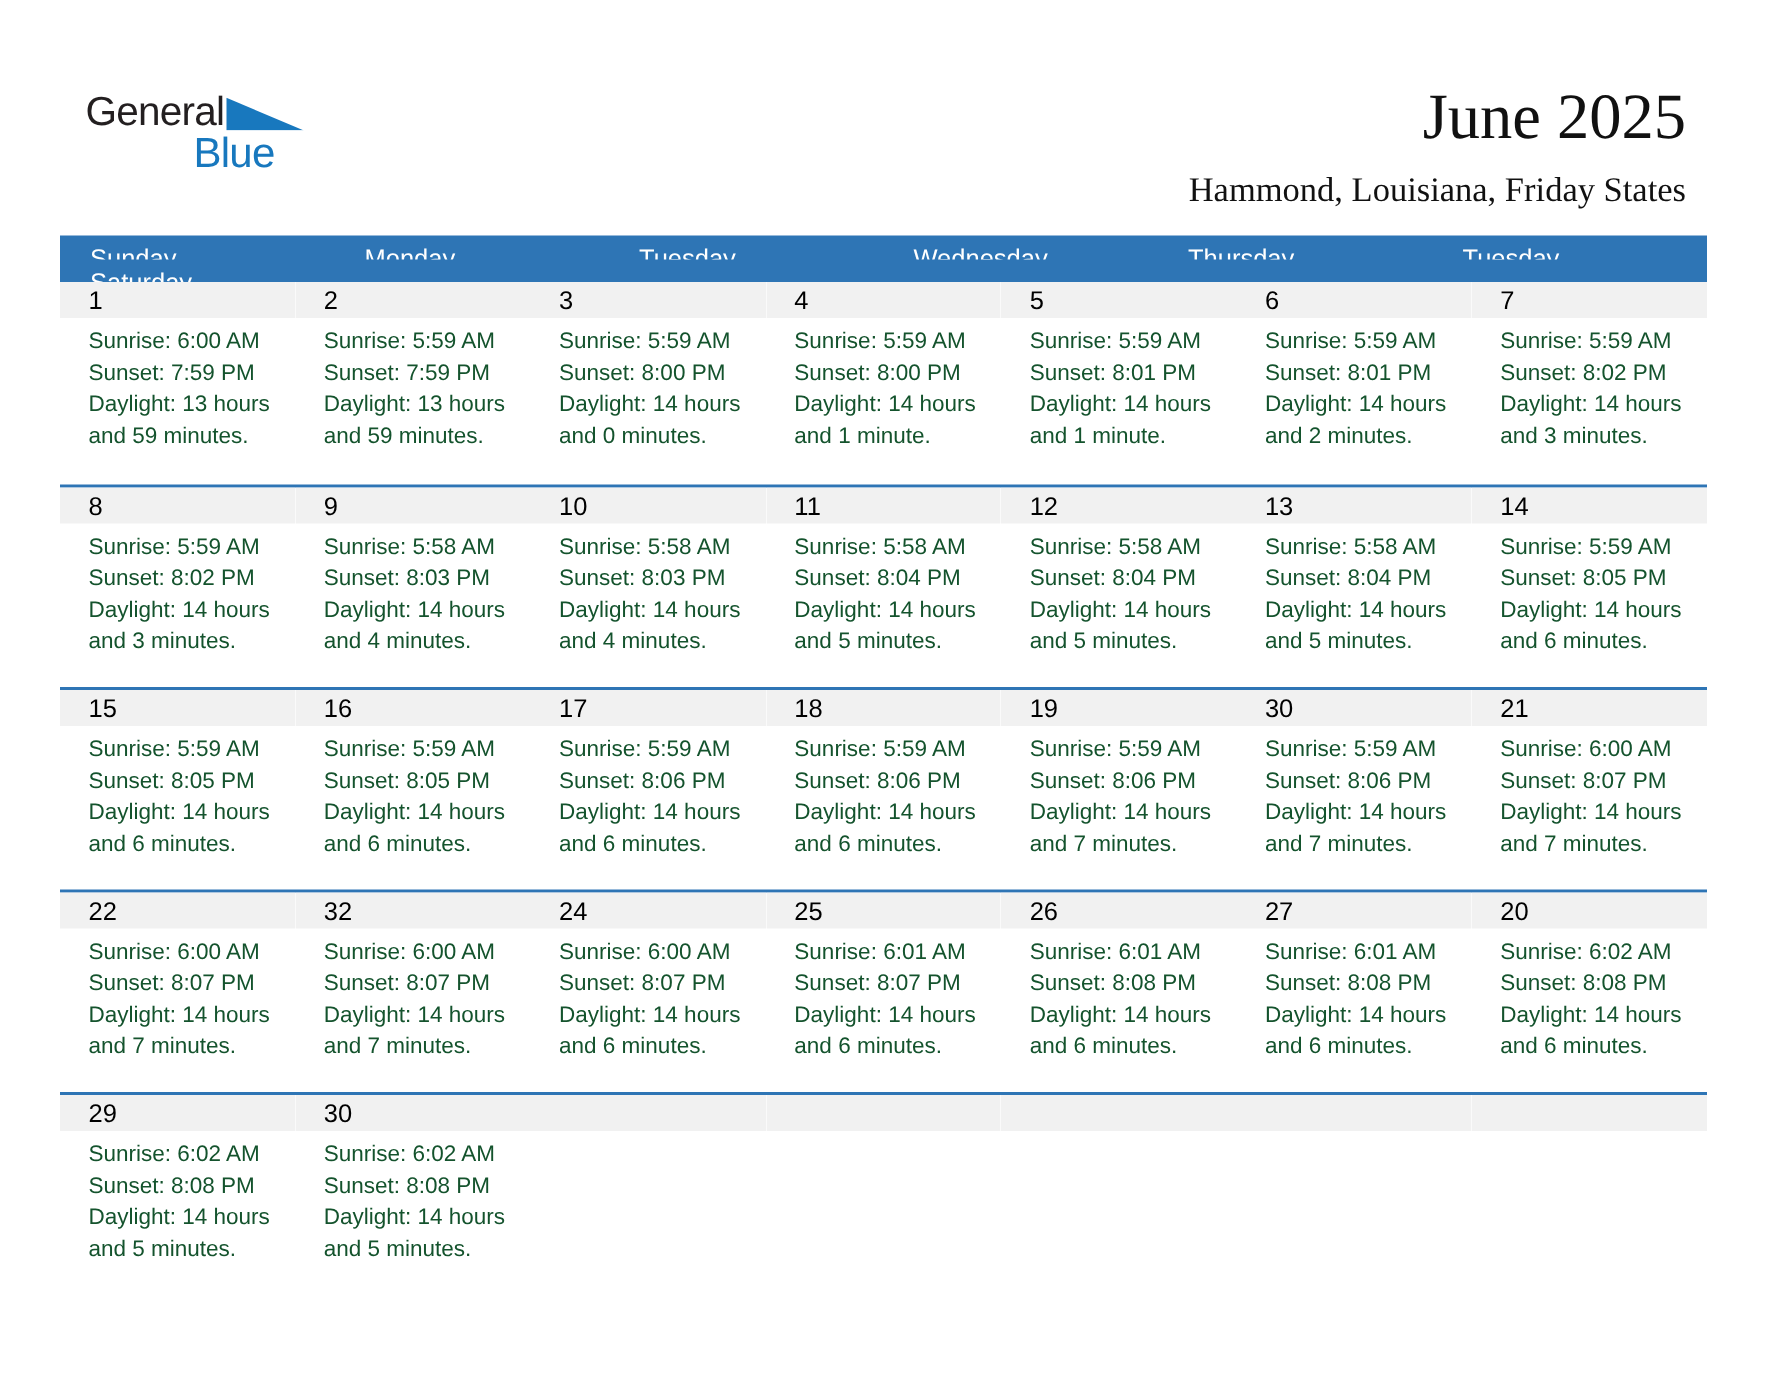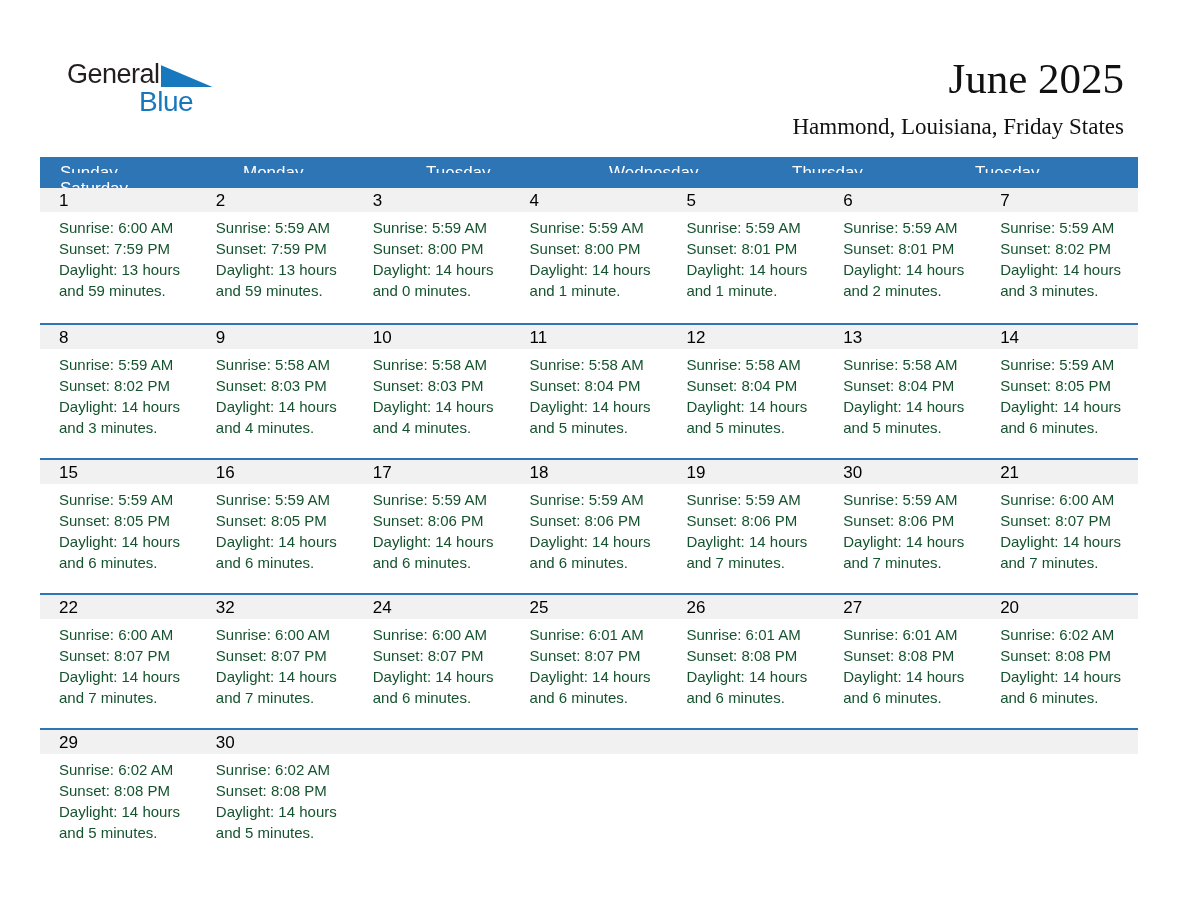--- a/index.html
+++ b/index.html
@@ -5,21 +5,21 @@
   html,body{margin:0;padding:0;}
   body{
     width:1188px;height:918px;
     background:#ffffff;
     font-family:"Liberation Sans", sans-serif;
     position:relative;
     overflow:hidden;
     color:#000;
   }
   
-  .logo{position:absolute;left:57px;top:60px;margin-left:10px;}
+  .logo{position:absolute;left:57px;top:60px;}
   .logo-line1{display:flex;align-items:flex-start;height:30px;}
   .logo-general{font-size:27px;color:#231f20;letter-spacing:-0.5px;line-height:28px;}
   .logo-tri{width:52px;height:22px;margin:5px 0 0 1px;background:var(--logo-blue,#1878BE);
     clip-path:polygon(0 0,100% 100%,0 100%);}
   .logo-blue{font-size:28px;color:var(--logo-blue,#1878BE);line-height:26px;margin:-1px 0 0 72px;letter-spacing:-0.5px;}
   
   .title-block{position:absolute;top:57px;right:64px;text-align:right;font-family:Liberation Serif, serif;}
   .title{font-size:43px;font-weight:400;line-height:1.0;color:#111;margin:0;}
   .subtitle{font-size:23px;font-weight:400;color:#111;margin-top:14px;}
   

